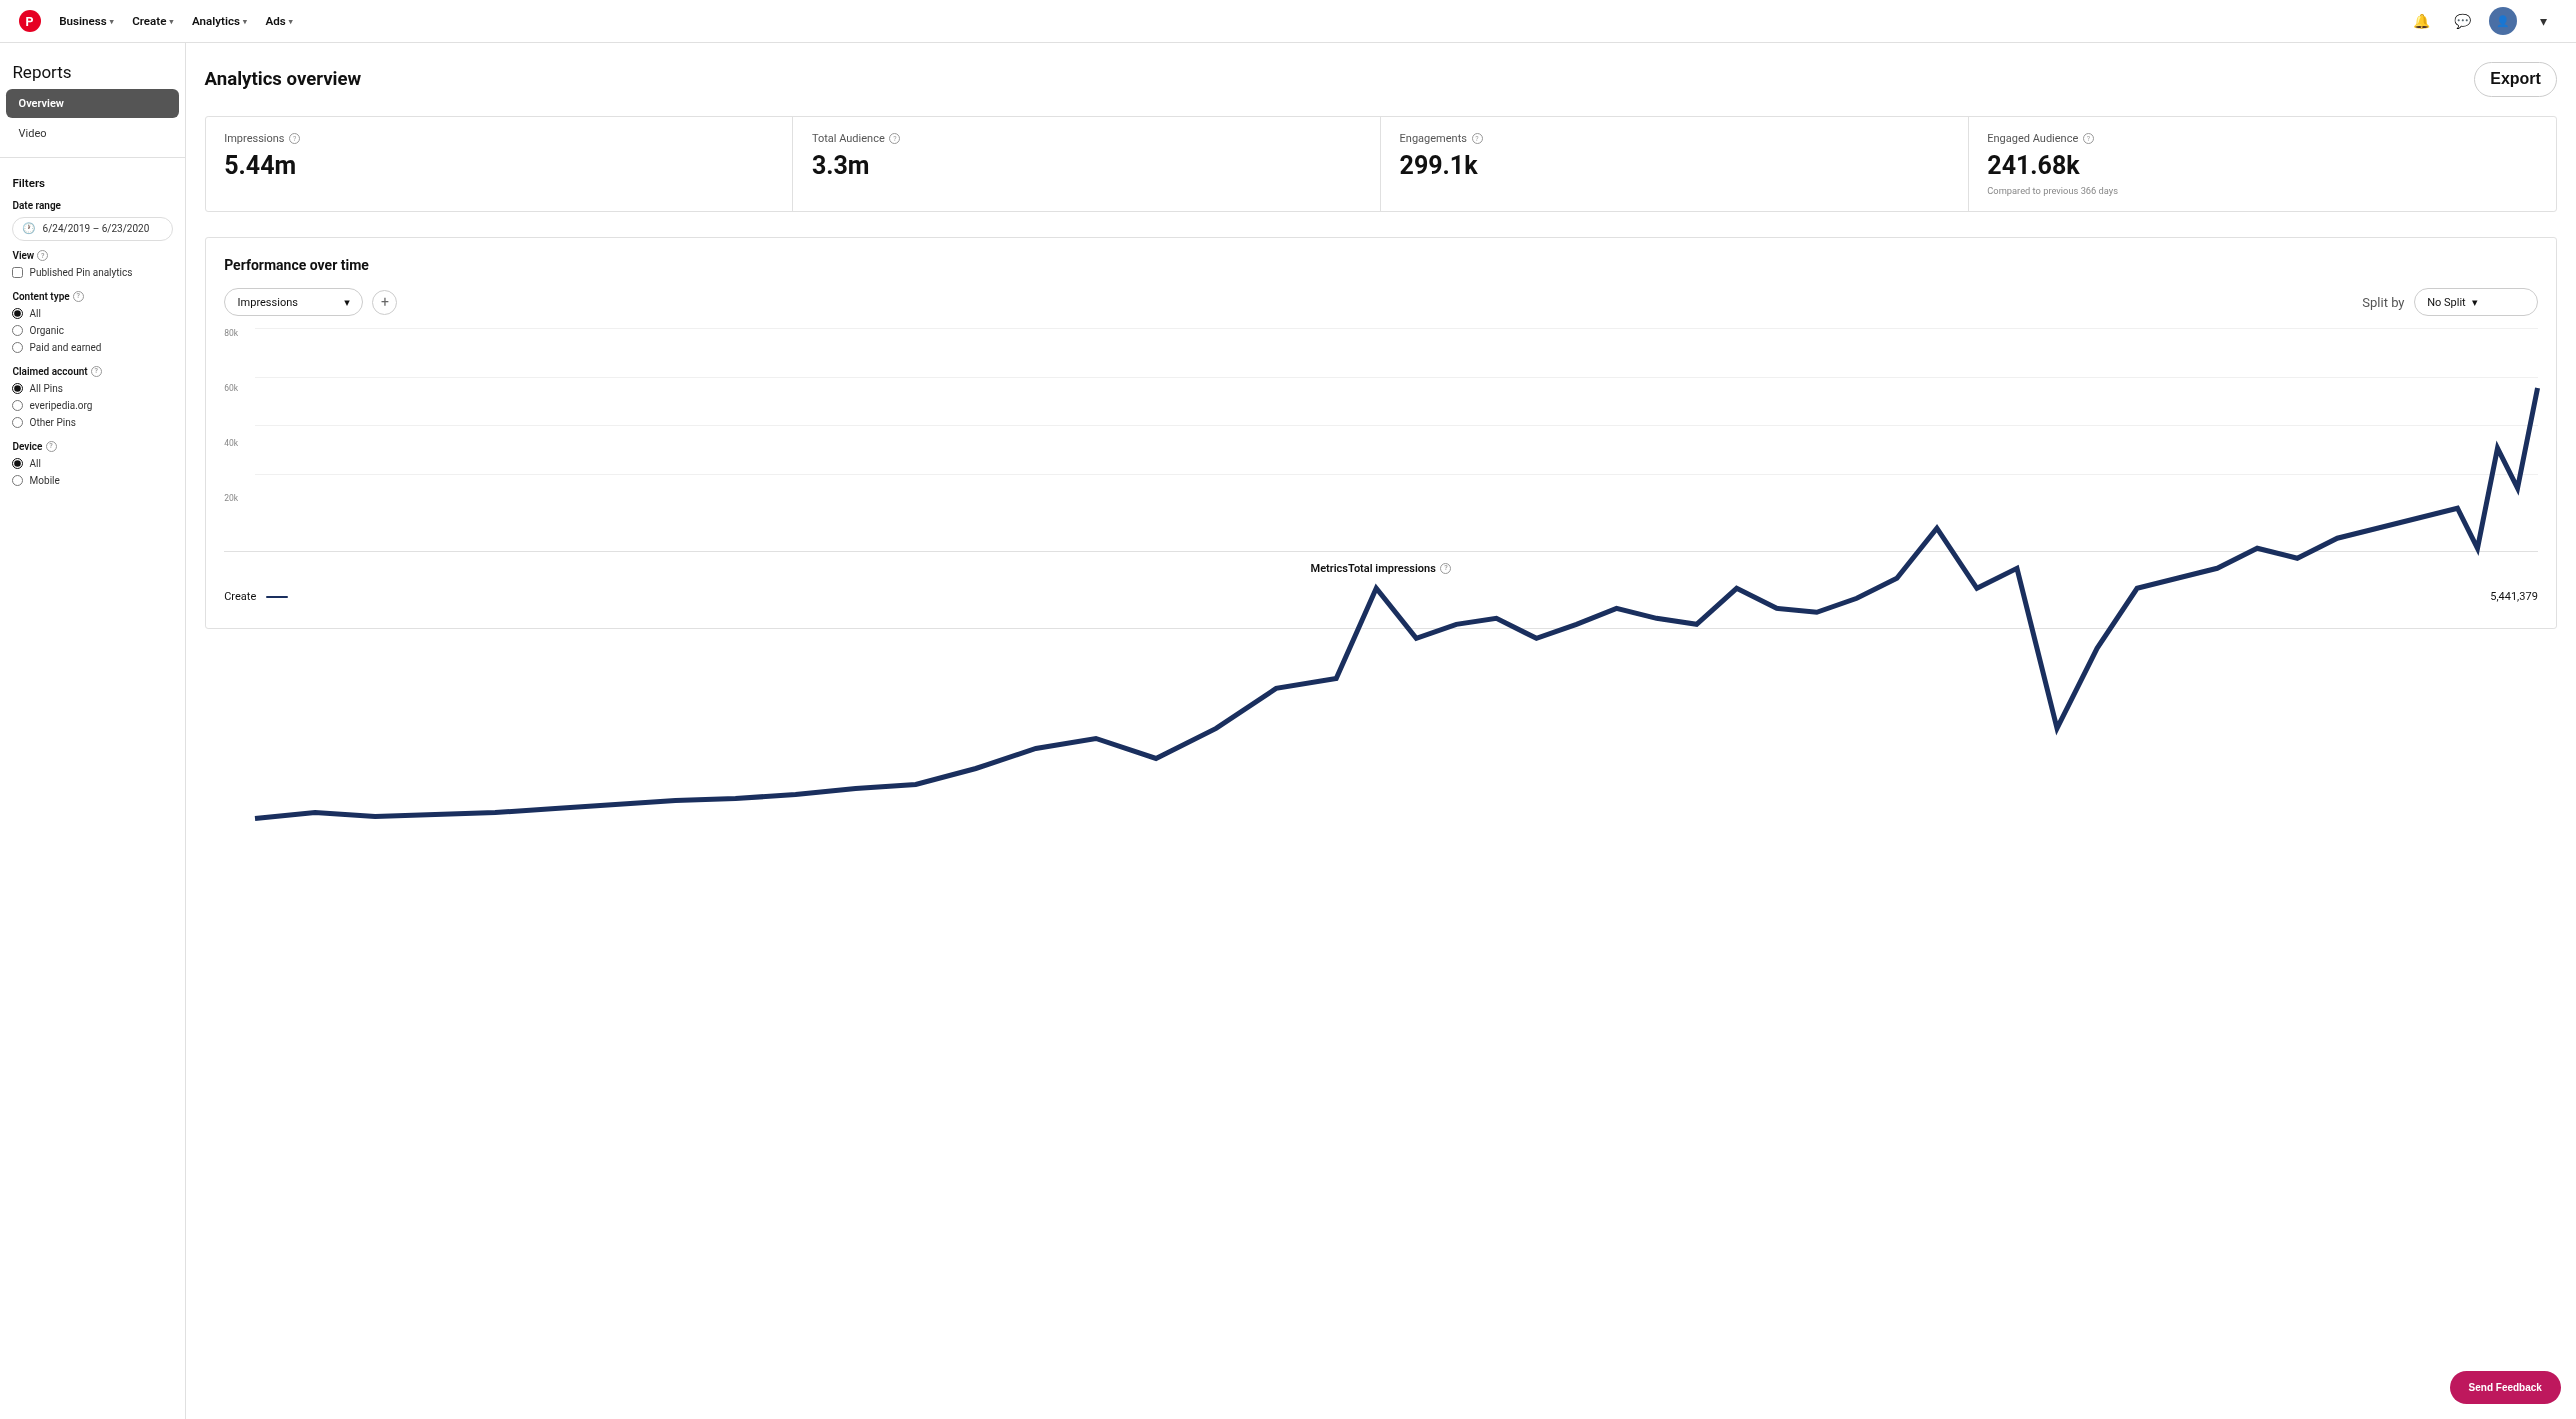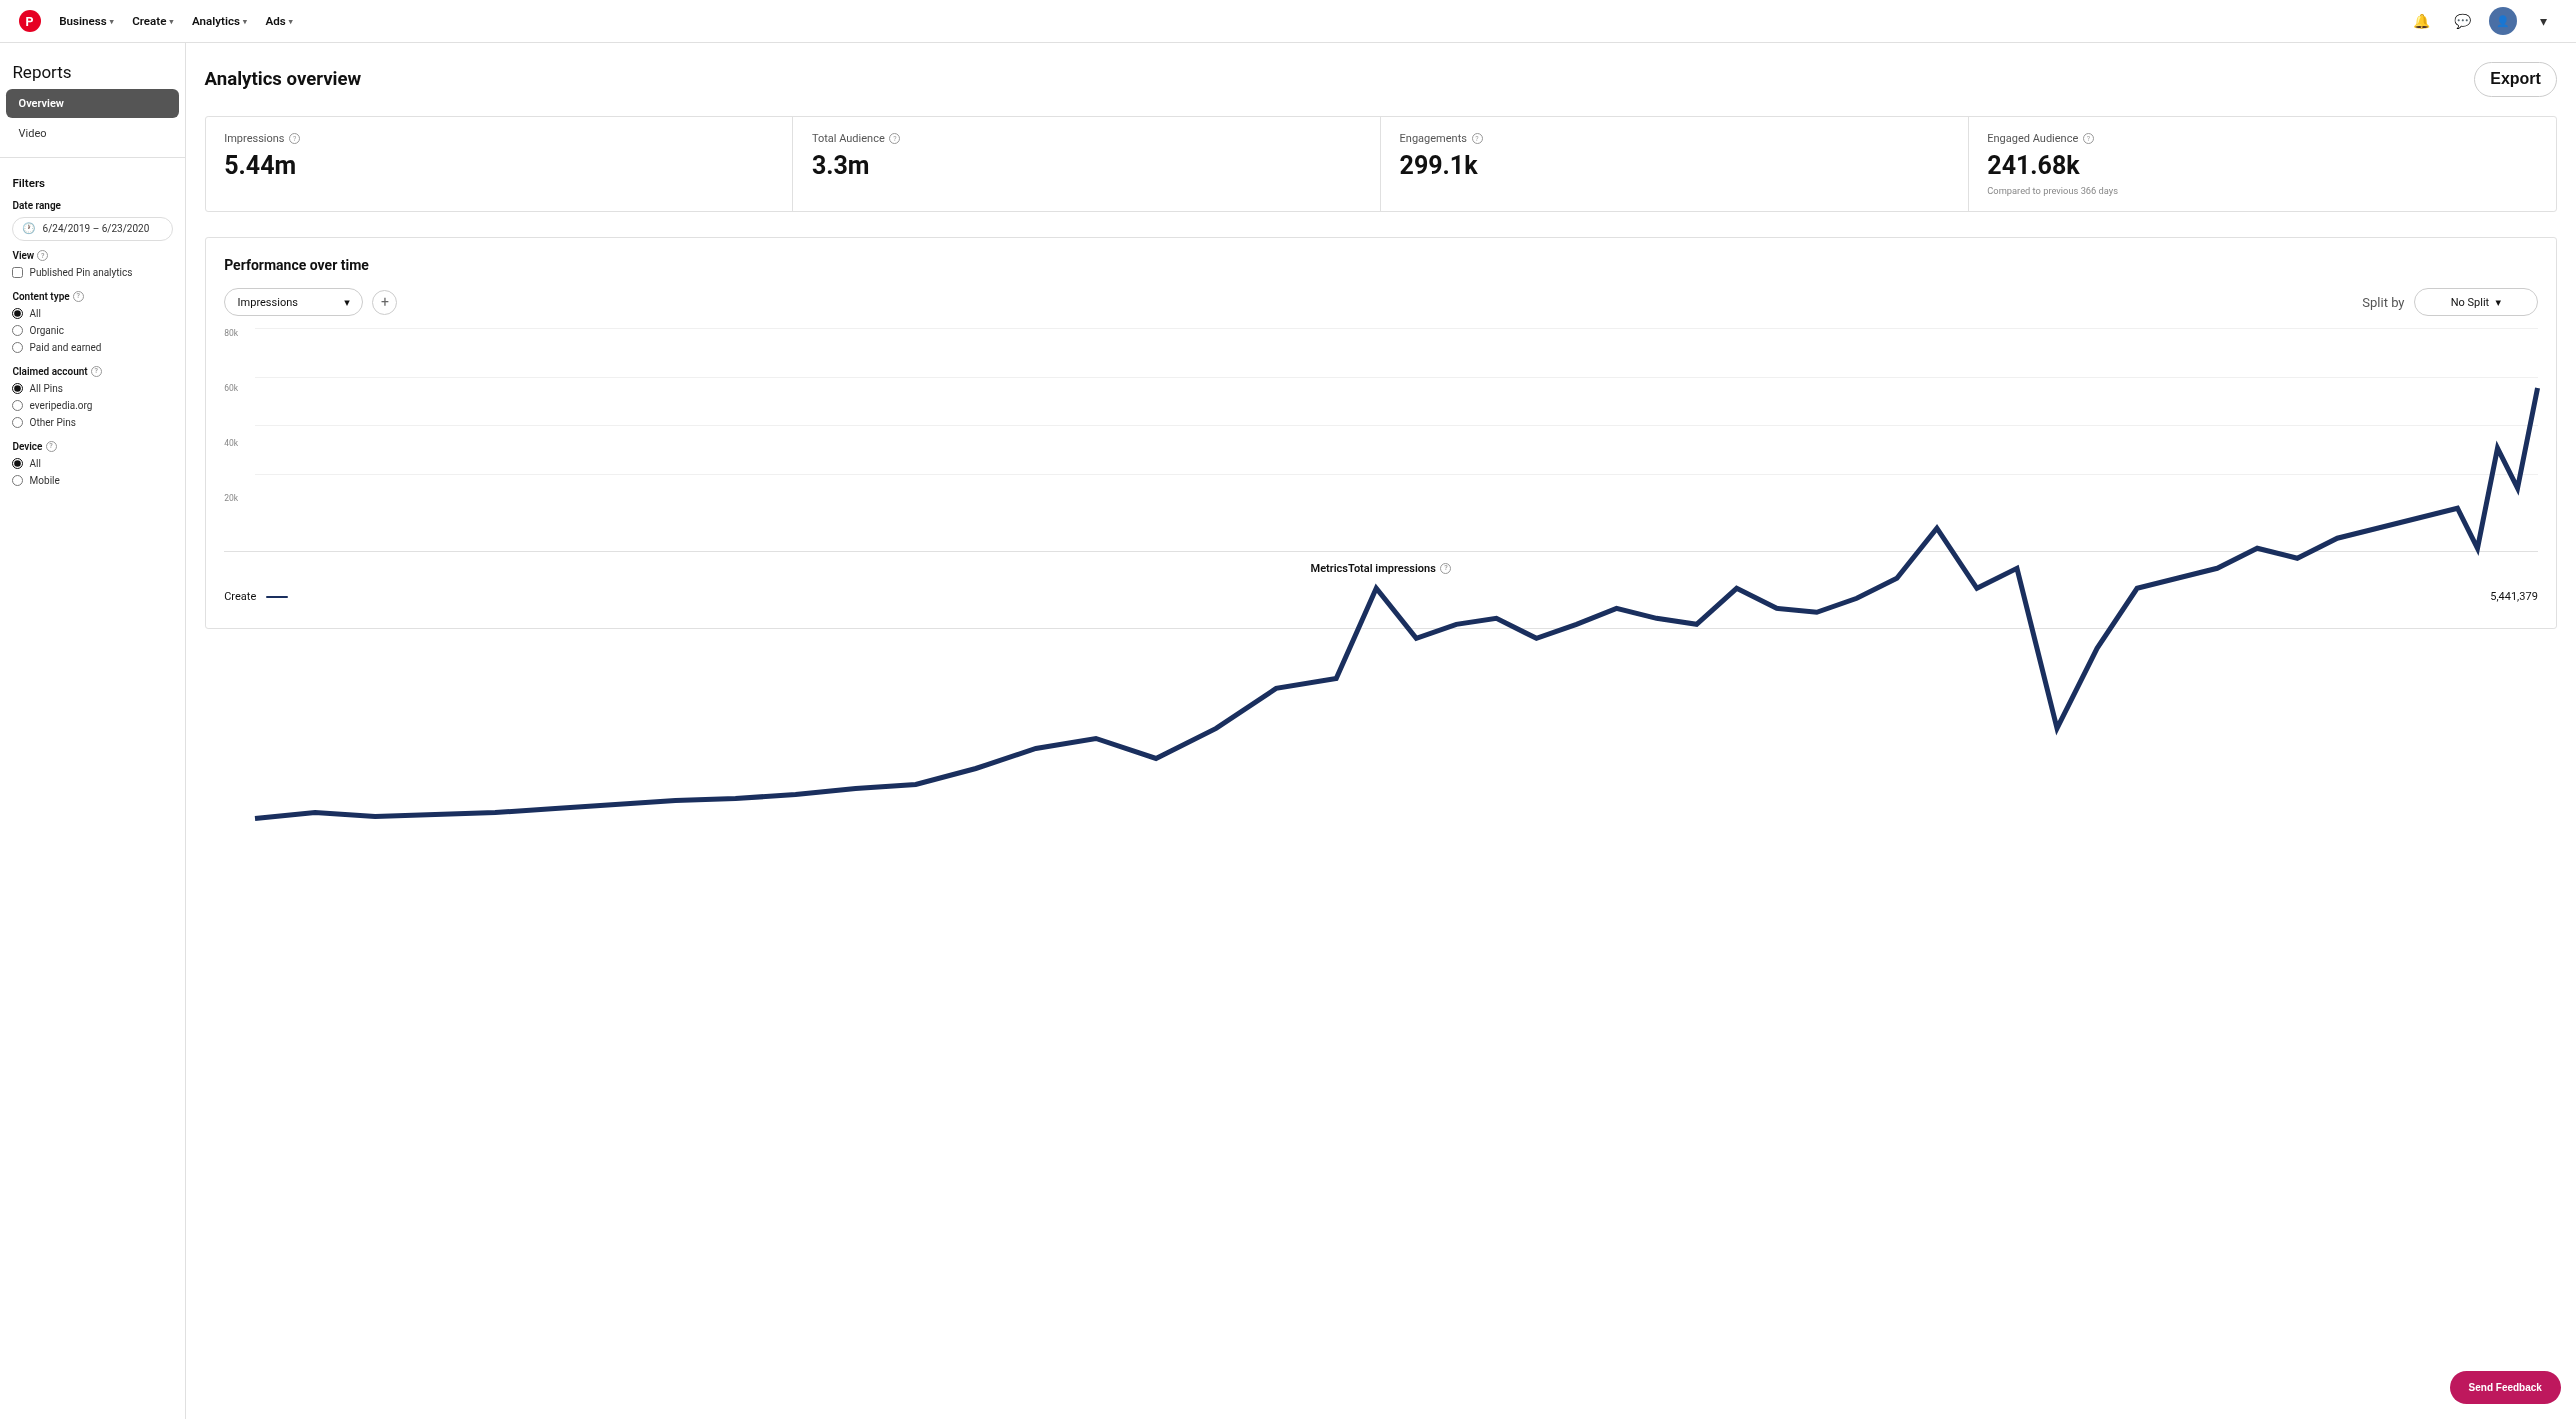--- a/index.html
+++ b/index.html
@@ -61,21 +61,21 @@
 
     
     .chart-section { border: 0.8px solid #e0e0e0; border-radius: 3.1px; padding: 18.6px; margin-bottom: 18.6px; }
     .chart-header-title { font-size: 14px; font-weight: 700; color: #111; margin-bottom: 15.5px; }
     .chart-controls { display: flex; align-items: center; justify-content: space-between; margin-bottom: 12.4px; }
     .chart-controls-left { display: flex; align-items: center; gap: 9.3px; }
     .chart-controls-right { display: flex; align-items: center; gap: 9.3px; }
     .metric-select { display: flex; align-items: center; gap: 6.2px; border: 0.8px solid #ccc; border-radius: 18.6px; padding: 6.2px 12.4px; font-size: 11px; color: #111; cursor: pointer; background: #fff; min-width: 139px; justify-content: space-between; }
     .add-metric-btn { width: 25px; height: 25px; border-radius: 50%; border: 1.5px solid #ccc; display: flex; align-items: center; justify-content: center; font-size: 14px; color: #666; cursor: pointer; }
     .split-label { font-size: 13px; color: #555; }
-    .split-select { display: flex; align-items: center; gap: 6.2px; border: 0.8px solid #ccc; border-radius: 18.6px; padding: 6.2px 12.4px; font-size: 11px; color: #111; cursor: pointer; background: #fff; min-width: 124px; justify-content: center; }
+    .split-select { display: flex; align-items: center; gap: 6.2px; border: 0.8px solid #ccc; border-radius: 18.6px; padding: 6.2px 12.4px; font-size: 11px; color: #111; cursor: pointer; background: #fff; min-width: 124px; justify-content: flex-start; }
 
     
     .chart-area { position: relative; height: 217px; margin-bottom: 6.2px; }
     .chart-y-labels { position: absolute; left: 0; top: 0; bottom: 23px; display: flex; flex-direction: column; justify-content: space-between; font-size: 8.5px; color: #888; width: 28px; padding-bottom: 0; gap: 45px; }
     .chart-grid { position: absolute; left: 31px; right: 0; top: 0; bottom: 23px; }
     .grid-line { position: absolute; left: 0; right: 0; border-top: 0.8px solid #f0f0f0; }
     .chart-x-labels { position: absolute; left: 31px; right: 0; bottom: 0; display: flex; justify-content: space-between; font-size: 8.5px; color: #888; }
     .chart-svg { position: absolute; left: 31px; right: 0; top: 0; bottom: 23px; overflow: visible; }
 
     

